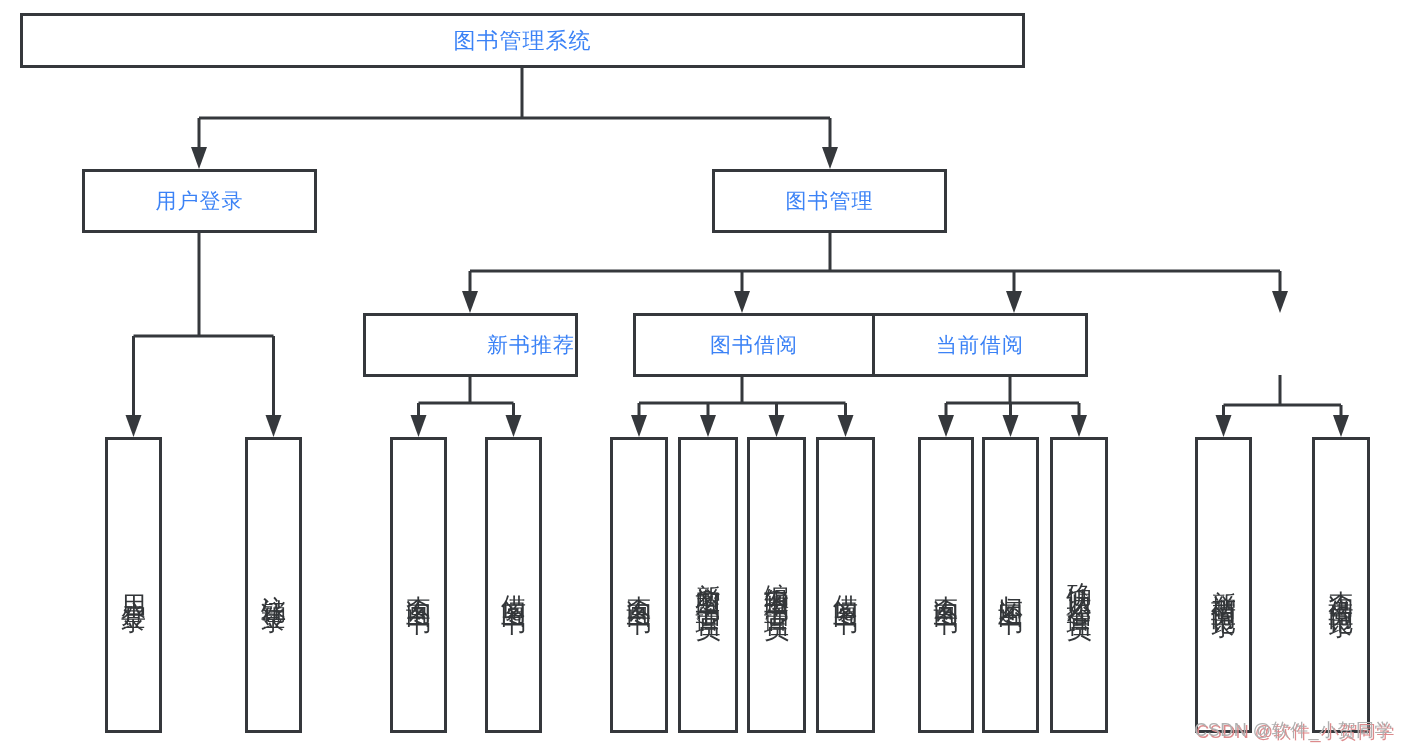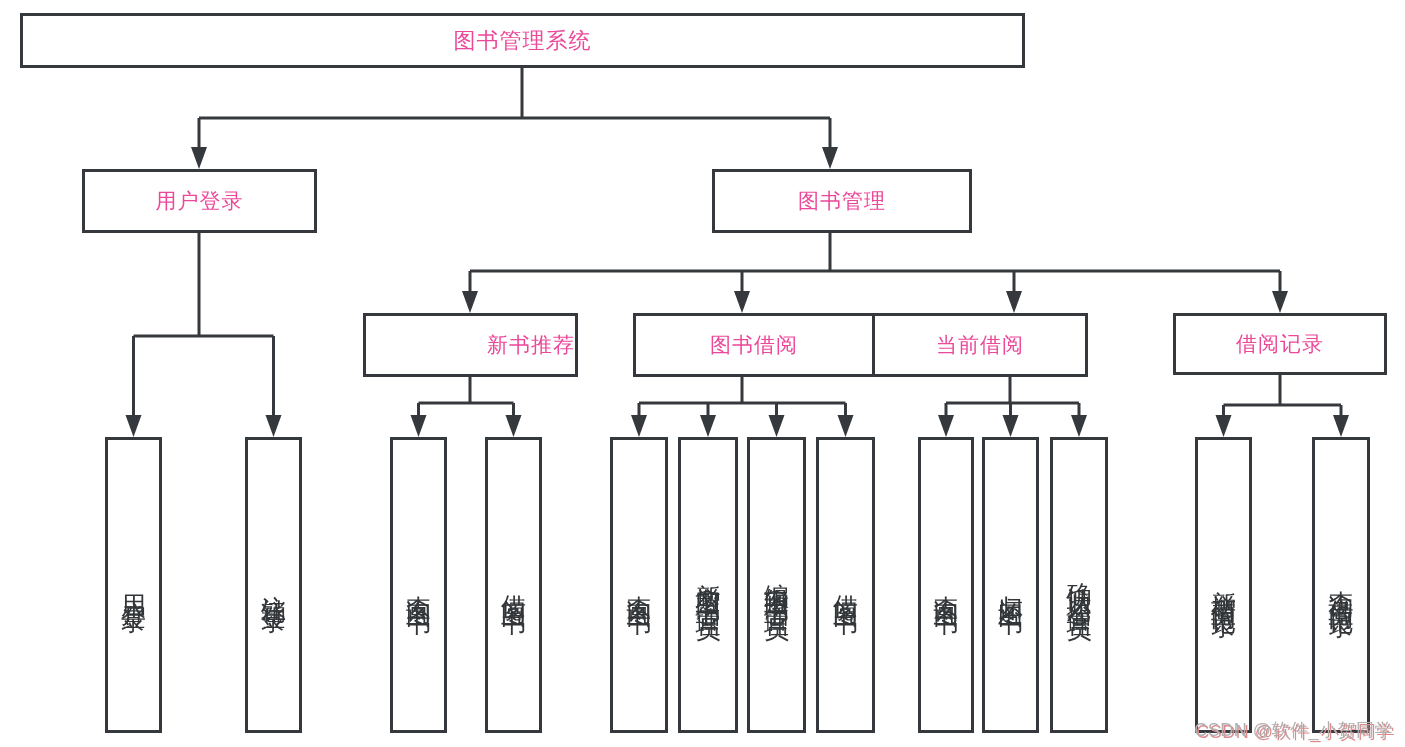--- a/index.html
+++ b/index.html
@@ -18,21 +18,21 @@
     pointer-events: none;
   }
   .node {
     position: absolute;
     box-sizing: border-box;
     border: 3px solid #35383c;
     background: #ffffff;
     display: flex;
     align-items: center;
     justify-content: center;
-    color: #ec4899;
+    color: #3b82f6;
     font-size: 21px;
     letter-spacing: 1px;
     white-space: nowrap;
   }
   .node.root { font-size: 22px; }
   .leaf {
     position: absolute;
     box-sizing: border-box;
     border: 3px solid #35383c;
     background: #ffffff;
@@ -98,35 +98,32 @@
     </g>
   </svg>
 
   <div class="node root" style="left:20px; top:13px; width:1005px; height:55px;">
     <span>图书管理系统</span>
   </div>
 
   <div class="node" style="left:82px; top:169px; width:235px; height:64px;">
     <span>用户登录</span>
   </div>
-  <div class="node" style="left:712px; top:169px; width:260px; height:64px;">
+  <div class="node" style="left:712px; top:169px; width:235px; height:64px;">
     <span>图书管理</span>
   </div>
 
   <div class="node" style="left:363px; top:313px; width:215px; height:64px;justify-content:flex-end;">
     <span>新书推荐</span>
   </div>
   <div class="node" style="left:633px; top:313px; width:242px; height:64px;">
     <span>图书借阅</span>
   </div>
   <div class="node" style="left:872px; top:313px; width:216px; height:64px;">
     <span>当前借阅</span>
-  </div>
-  <div class="node" style="left:1173px; top:313px; width:214px; height:62px;">
-    <span>借阅记录</span>
   </div>
 
   <div class="leaf" style="left:105px; width:57px;">
     <span class="vtext">用户登录</span>
   </div>
   <div class="leaf" style="left:245px; width:57px;">
     <span class="vtext">注销登录</span>
   </div>
 
   <div class="leaf" style="left:390px; width:57px;">

